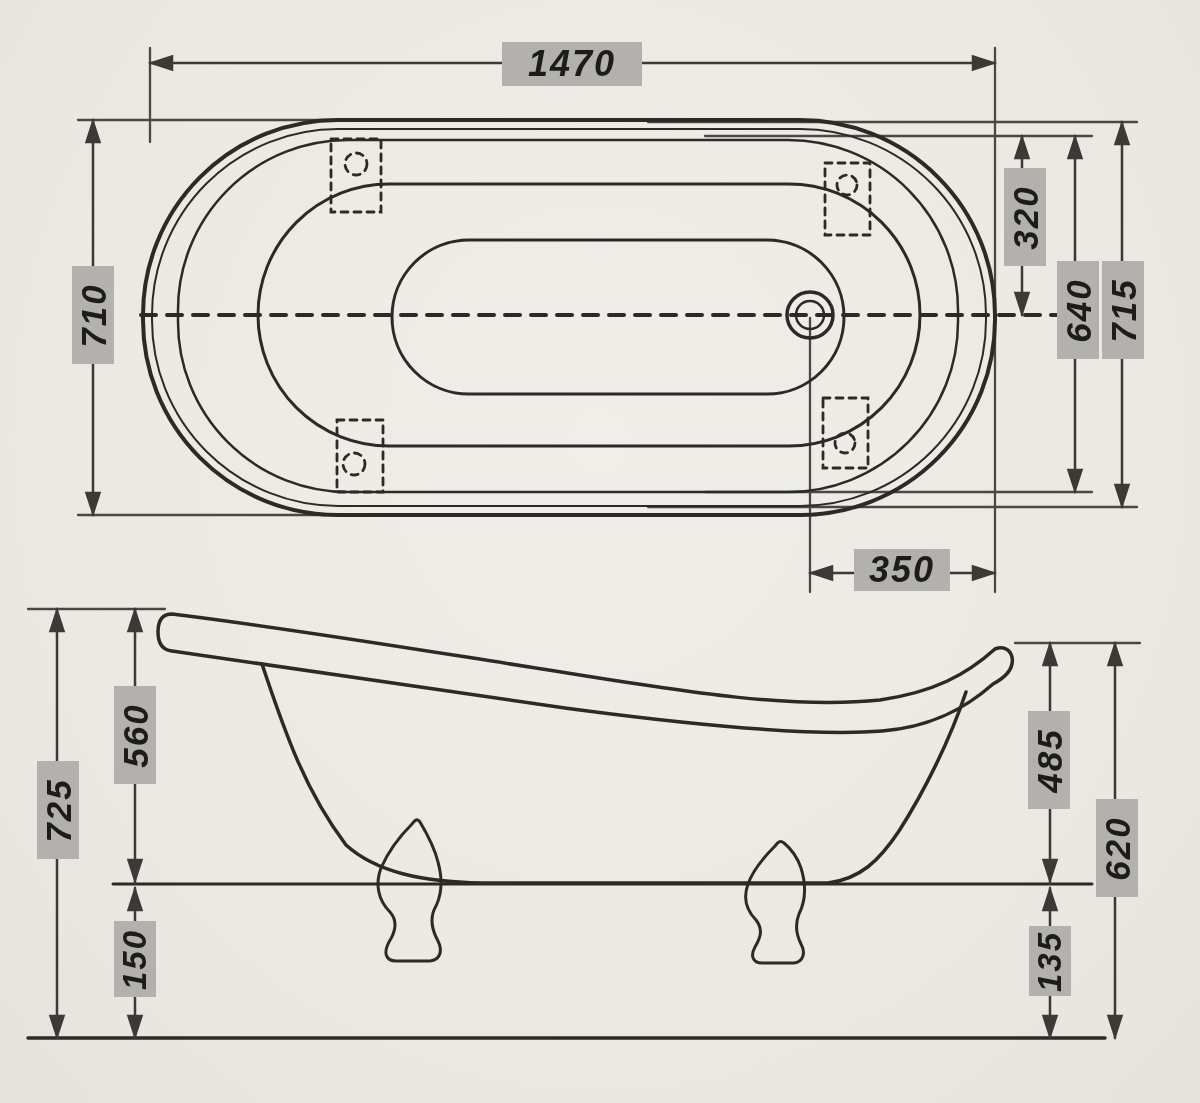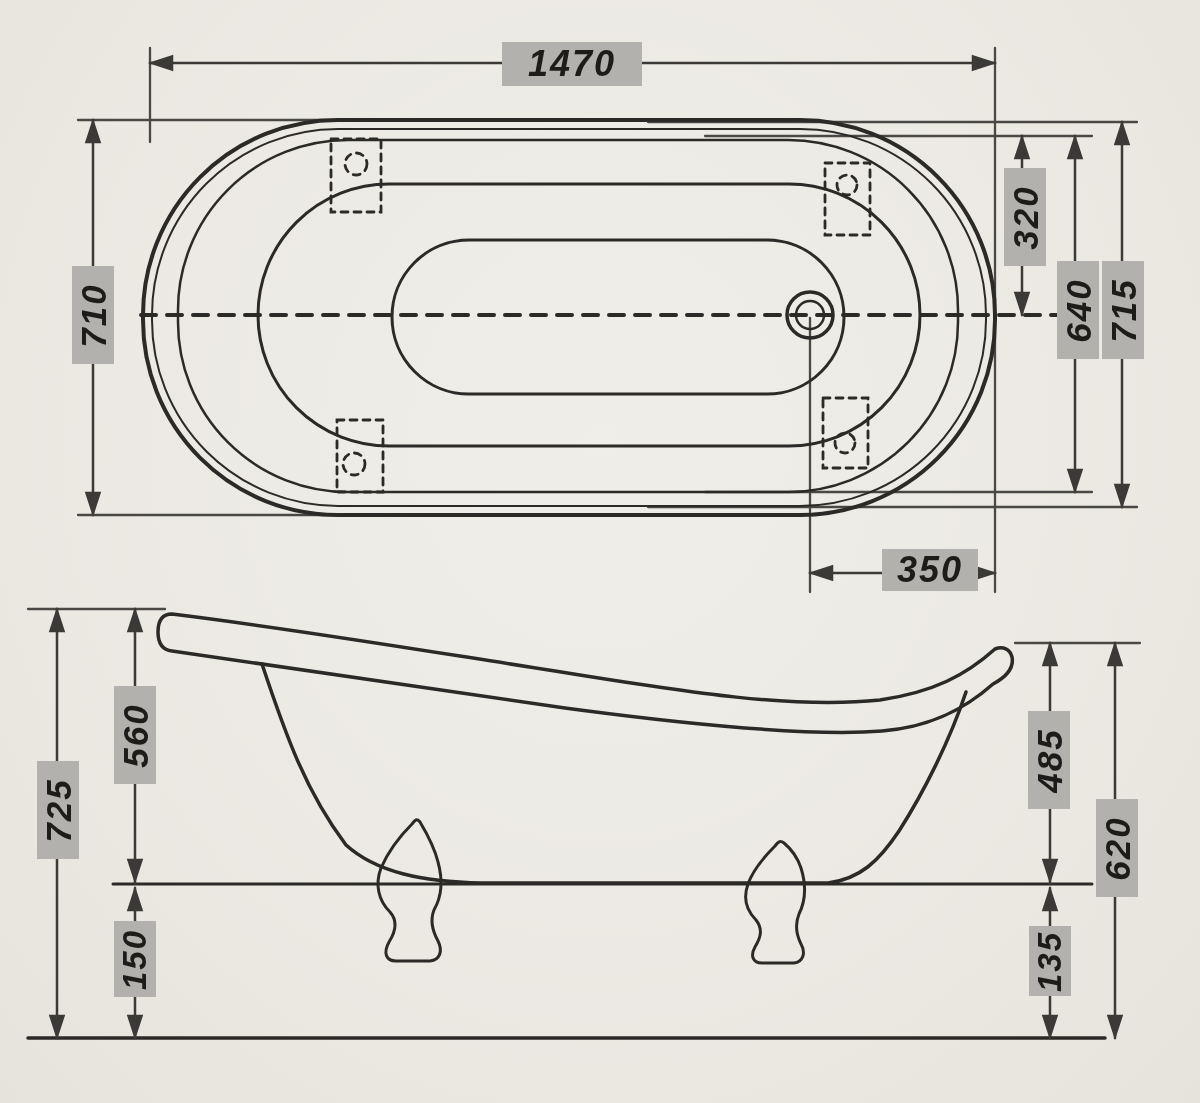--- a/index.html
+++ b/index.html
@@ -196,21 +196,21 @@
   </div>
 
   <div class="dim dim-v" style="left:1057px;top:261px;width:42px;height:98px;">
     <span class="rot">640</span>
   </div>
 
   <div class="dim dim-v" style="left:1102px;top:261px;width:42px;height:98px;">
     <span class="rot">715</span>
   </div>
 
-  <div class="dim dim-h" style="left:854px;top:549px;width:96px;height:42px;margin-left:28px;">350</div>
+  <div class="dim dim-h" style="left:854px;top:549px;width:96px;height:42px;">350</div>
 
   <div class="dim dim-v" style="left:37px;top:761px;width:42px;height:98px;">
     <span class="rot">725</span>
   </div>
 
   <div class="dim dim-v" style="left:114px;top:686px;width:42px;height:98px;">
     <span class="rot">560</span>
   </div>
 
   <div class="dim dim-v dim-sm" style="left:114px;top:921px;width:42px;height:76px;">

